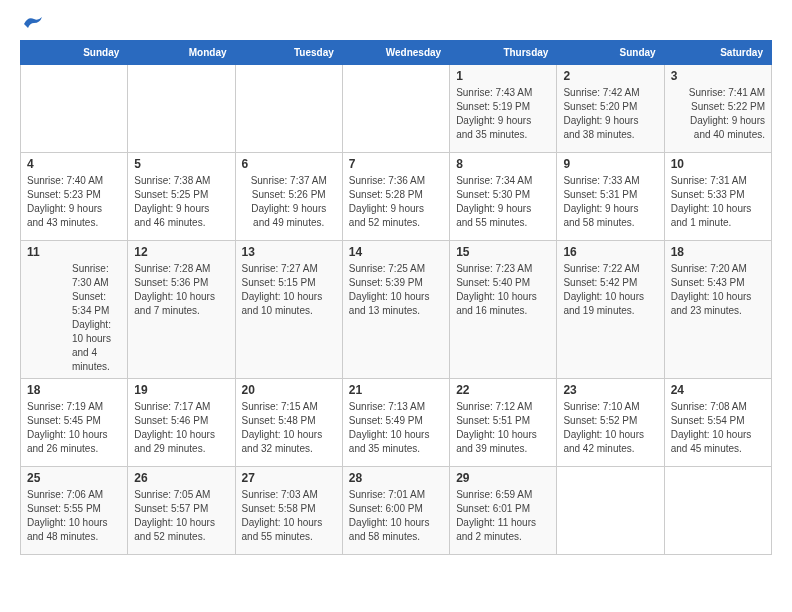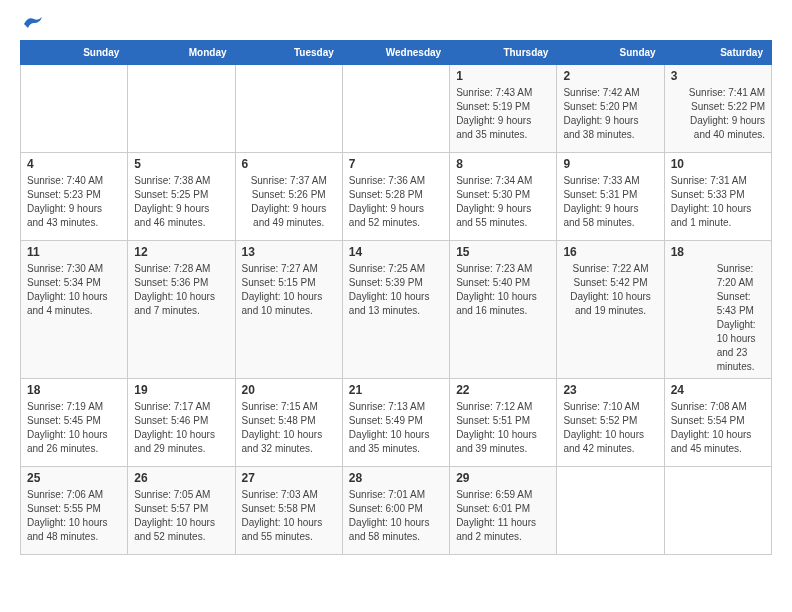--- a/index.html
+++ b/index.html
@@ -172,21 +172,21 @@
         <td>
           <div class="day-number">10</div>
           <div class="day-info" style="white-space: pre-line;">Sunrise: 7:31 AM
 Sunset: 5:33 PM
 Daylight: 10 hours and 1 minute.</div>
         </td>
       </tr>
       <tr>
         <td>
           <div class="day-number">11</div>
-          <div class="day-info" style="white-space: pre-line;">Sunrise: 7:30 AM
+          <div class="day-info" style="white-space: pre-line; margin-left: 45px;">Sunrise: 7:30 AM
 Sunset: 5:34 PM
 Daylight: 10 hours and 4 minutes.</div>
         </td>
         <td>
           <div class="day-number">12</div>
           <div class="day-info" style="white-space: pre-line;">Sunrise: 7:28 AM
 Sunset: 5:36 PM
 Daylight: 10 hours and 7 minutes.</div>
         </td>
         <td>
@@ -202,27 +202,27 @@
 Daylight: 10 hours and 13 minutes.</div>
         </td>
         <td>
           <div class="day-number">15</div>
           <div class="day-info" style="white-space: pre-line;">Sunrise: 7:23 AM
 Sunset: 5:40 PM
 Daylight: 10 hours and 16 minutes.</div>
         </td>
         <td>
           <div class="day-number">16</div>
-          <div class="day-info" style="white-space: pre-line; text-align: center;">Sunrise: 7:22 AM
+          <div class="day-info" style="white-space: pre-line;">Sunrise: 7:22 AM
 Sunset: 5:42 PM
 Daylight: 10 hours and 19 minutes.</div>
         </td>
         <td>
           <div class="day-number">18</div>
-          <div class="day-info" style="white-space: pre-line; margin-left: 46px;">Sunrise: 7:20 AM
+          <div class="day-info" style="white-space: pre-line;">Sunrise: 7:20 AM
 Sunset: 5:43 PM
 Daylight: 10 hours and 23 minutes.</div>
         </td>
       </tr>
       <tr>
         <td>
           <div class="day-number">18</div>
           <div class="day-info" style="white-space: pre-line;">Sunrise: 7:19 AM
 Sunset: 5:45 PM
 Daylight: 10 hours and 26 minutes.</div>

